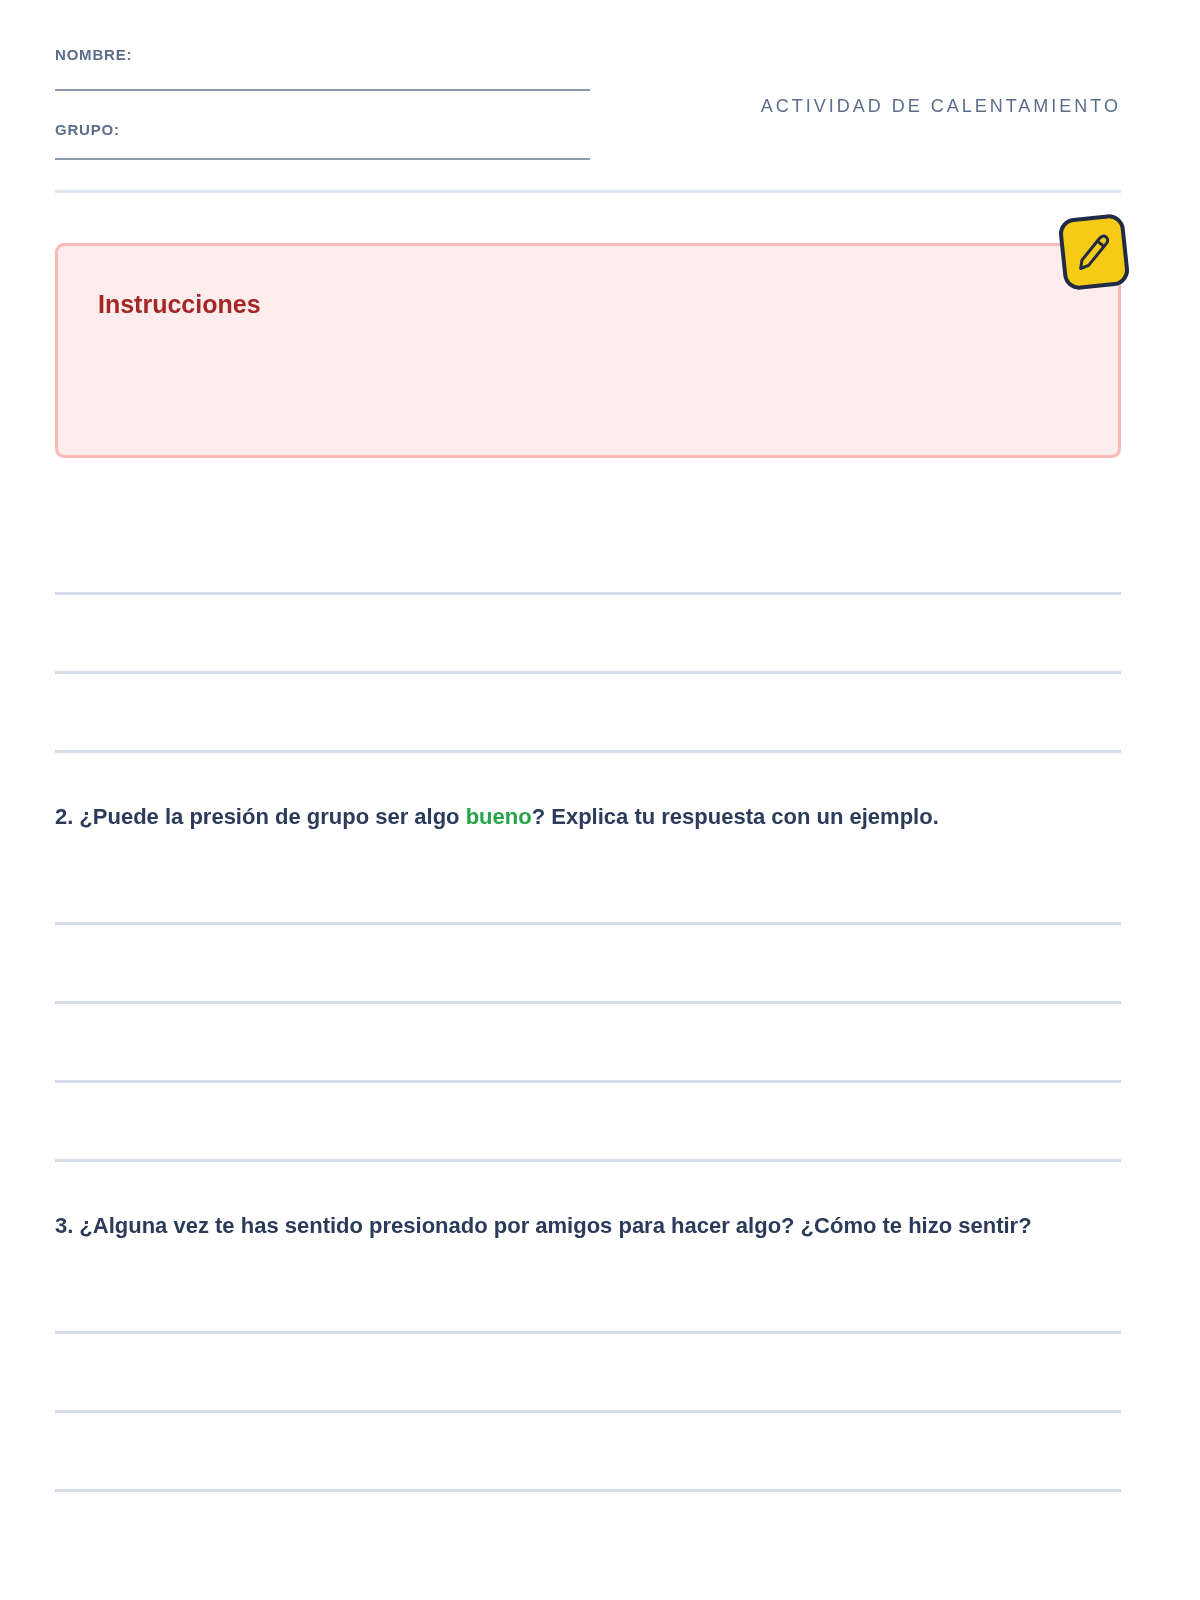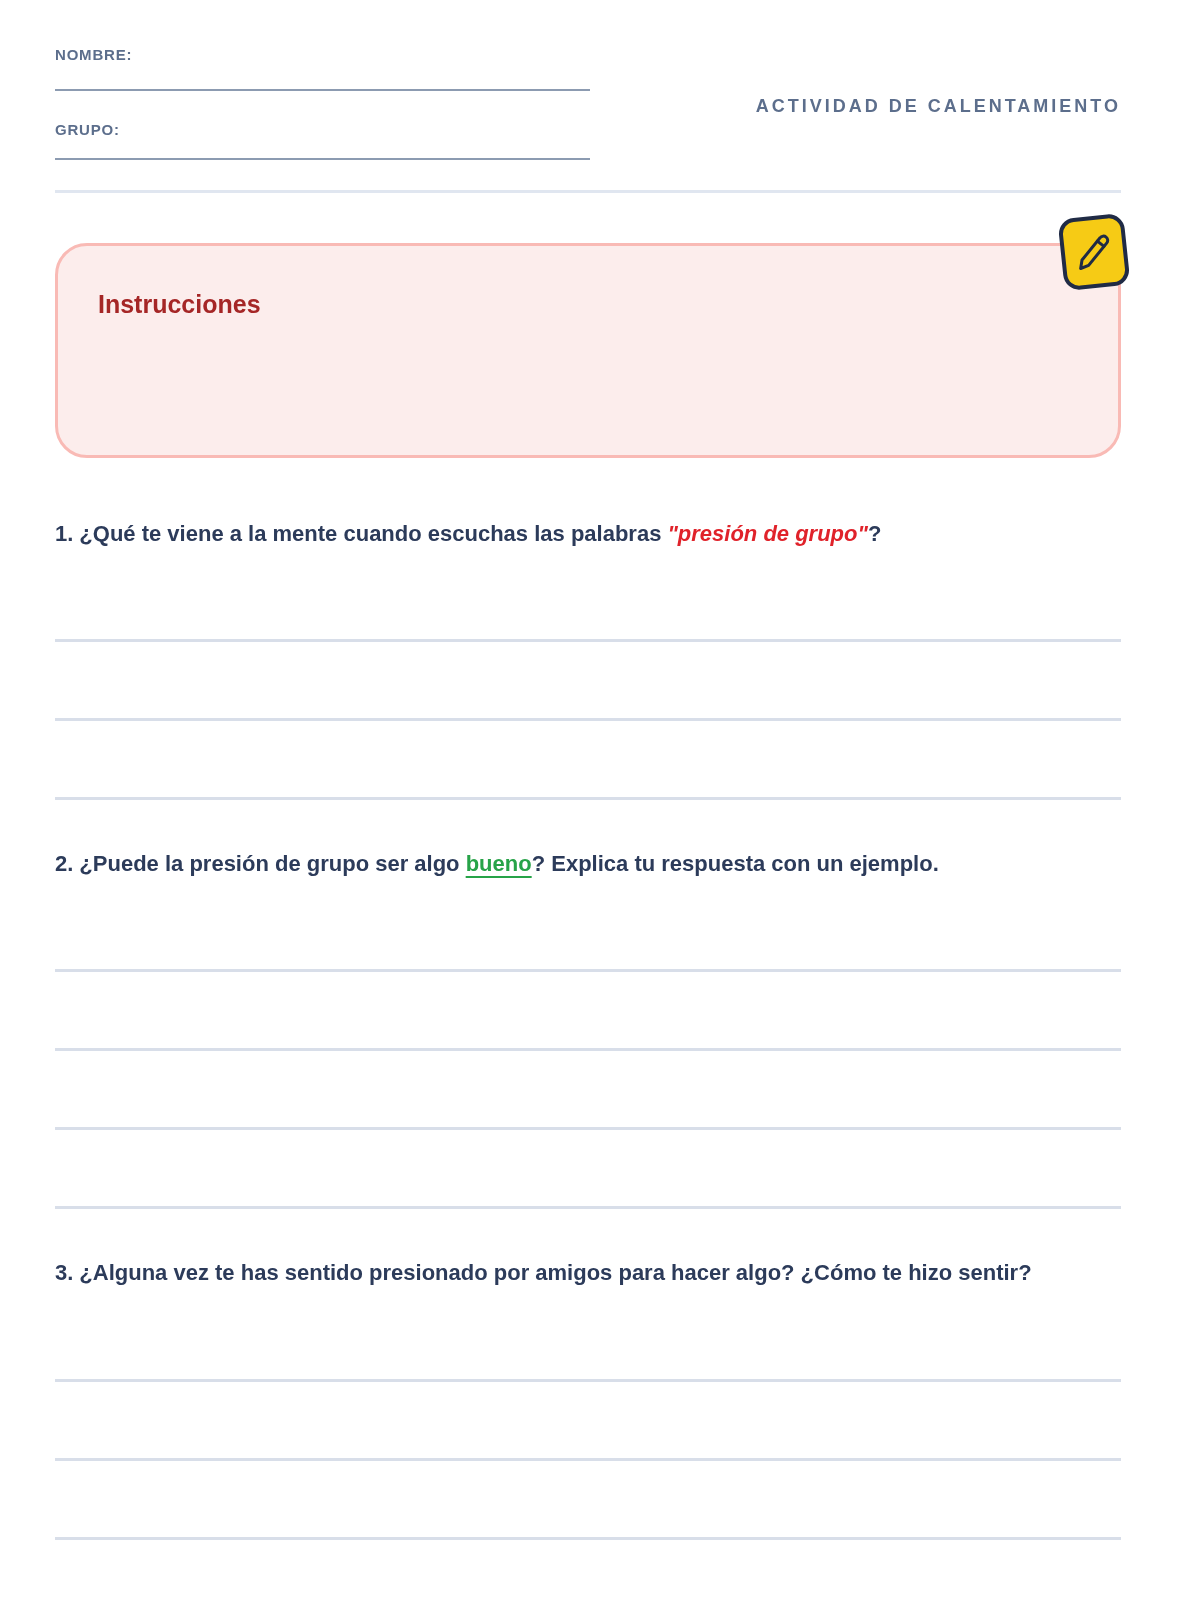--- a/index.html
+++ b/index.html
@@ -26,32 +26,32 @@
   .field-line-2 { margin-top: 20px; }
 
   .brand { text-align: right; padding-top: 40px; }
   .brand-title {
     font-family: "DejaVu Sans", sans-serif;
     font-size: 40px; font-weight: 800; line-height: 1;
     color: var(--red, #E0222A); letter-spacing: -0.5px;
   }
   .brand-subtitle {
     margin-top: 10px;
-    font-size: 18px; font-weight: bold; letter-spacing: 3px;
+    font-size: 18px; font-weight: normal; letter-spacing: 3px;
     color: var(--slate, #5C6E8C);
   }
 
   .top-divider { margin-top: 30px; border-bottom: 3px solid var(--divider, #E0E6F0); }
 
   
   .instructions-wrap { position: relative; margin-top: 50px; }
   .instructions-card {
     border: 3px solid var(--card-border, #F9BAB5);
     background: var(--card-bg, #FCEDEC);
-    border-radius: 32px;
+    border-radius: 9px;
     padding: 44px 24px 40px 40px;
     min-height: 215px;
   }
   .instructions-heading {
     font-size: 25px; font-weight: bold;
     color: var(--dark-red, #A52626);
   }
   .instructions-body {
     margin-top: 14px;
     font-size: 20px; font-style: italic; line-height: 2.15;
@@ -75,21 +75,20 @@
   .q-text {
     font-size: 22px; font-weight: bold; line-height: 1.6;
     color: var(--navy, #2C3B5A);
   }
   .q-num { margin-right: 6px; }
   .q-highlight.red-italic {
     color: var(--red, #E0222A); font-style: italic; margin-left: 6px;
   }
   .q-highlight.green-underline {
     color: var(--green, #27A348);
-    text-decoration: underline;
     text-decoration-thickness: 2px;
     text-underline-offset: 5px;
   }
   .answer-lines { margin-top: 12px; }
   .answer-line {
     height: 79px;
     border-bottom: 3px solid var(--answer-line, #D8DEE9);
   }
 </style>
 </head>
@@ -120,21 +119,20 @@
         <path d="m15 5 4 4"></path>
       </svg>
     </div>
     <div class="instructions-card">
       <div class="instructions-heading">Instrucciones</div>
     </div>
   </div>
 
   <div id="questions-host">
   <section class="q-section">
-    <p class="q-text"><span class="q-num">1.</span><span class="q-pre">¿Qué te viene a la mente cuando escuchas las palabras</span><span class="q-highlight red-italic">"presión de grupo"</span><span class="q-post">?</span></p>
     <div class="answer-lines">
           <div class="answer-line"></div>
           <div class="answer-line"></div>
           <div class="answer-line"></div>
         </div>
   </section>
 
   <section class="q-section">
     <p class="q-text"><span class="q-num">2.</span><span class="q-pre">¿Puede la presión de grupo ser algo </span><span class="q-highlight green-underline">bueno</span><span class="q-post">? Explica tu respuesta con un ejemplo.</span></p>
     <div class="answer-lines">

